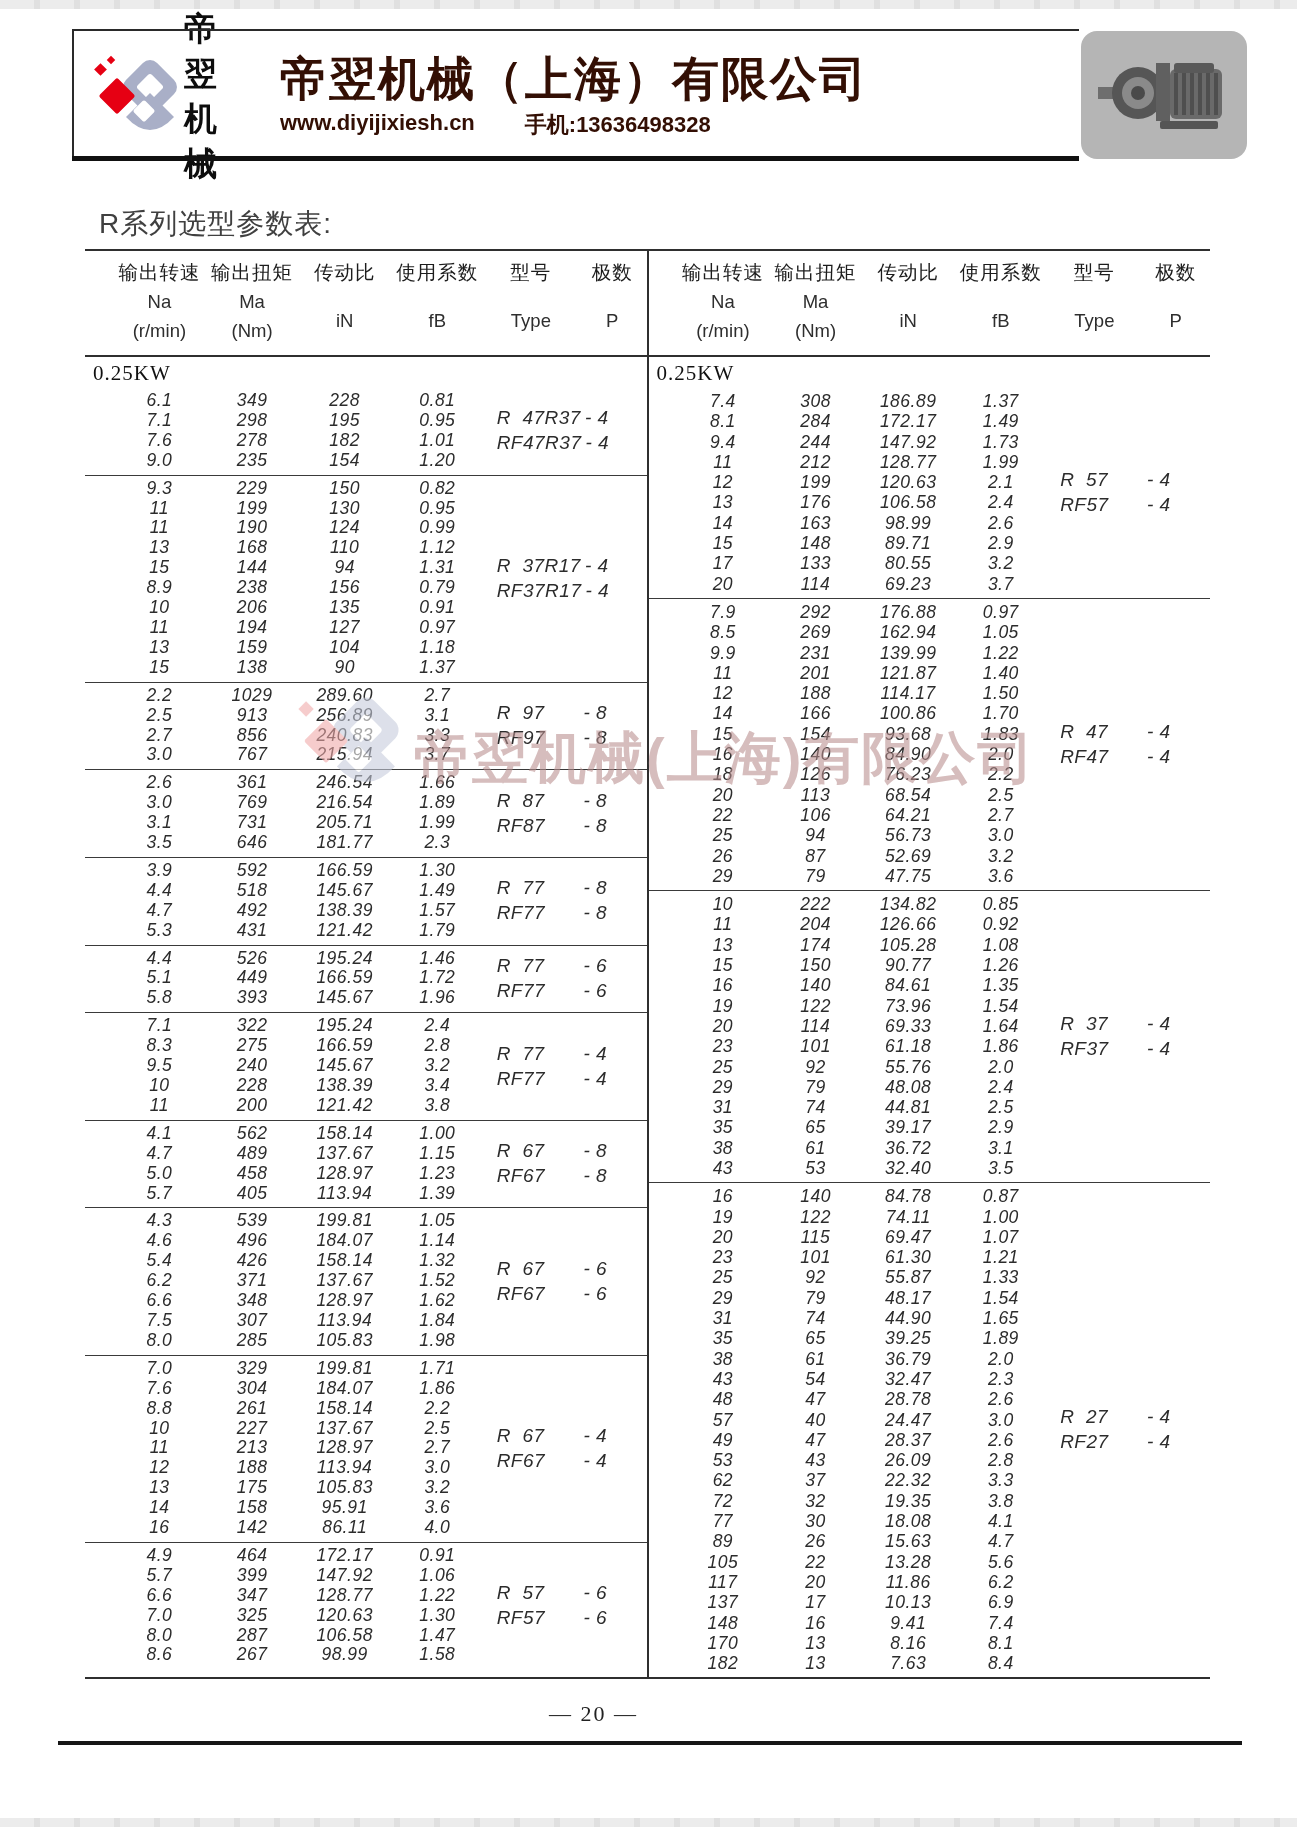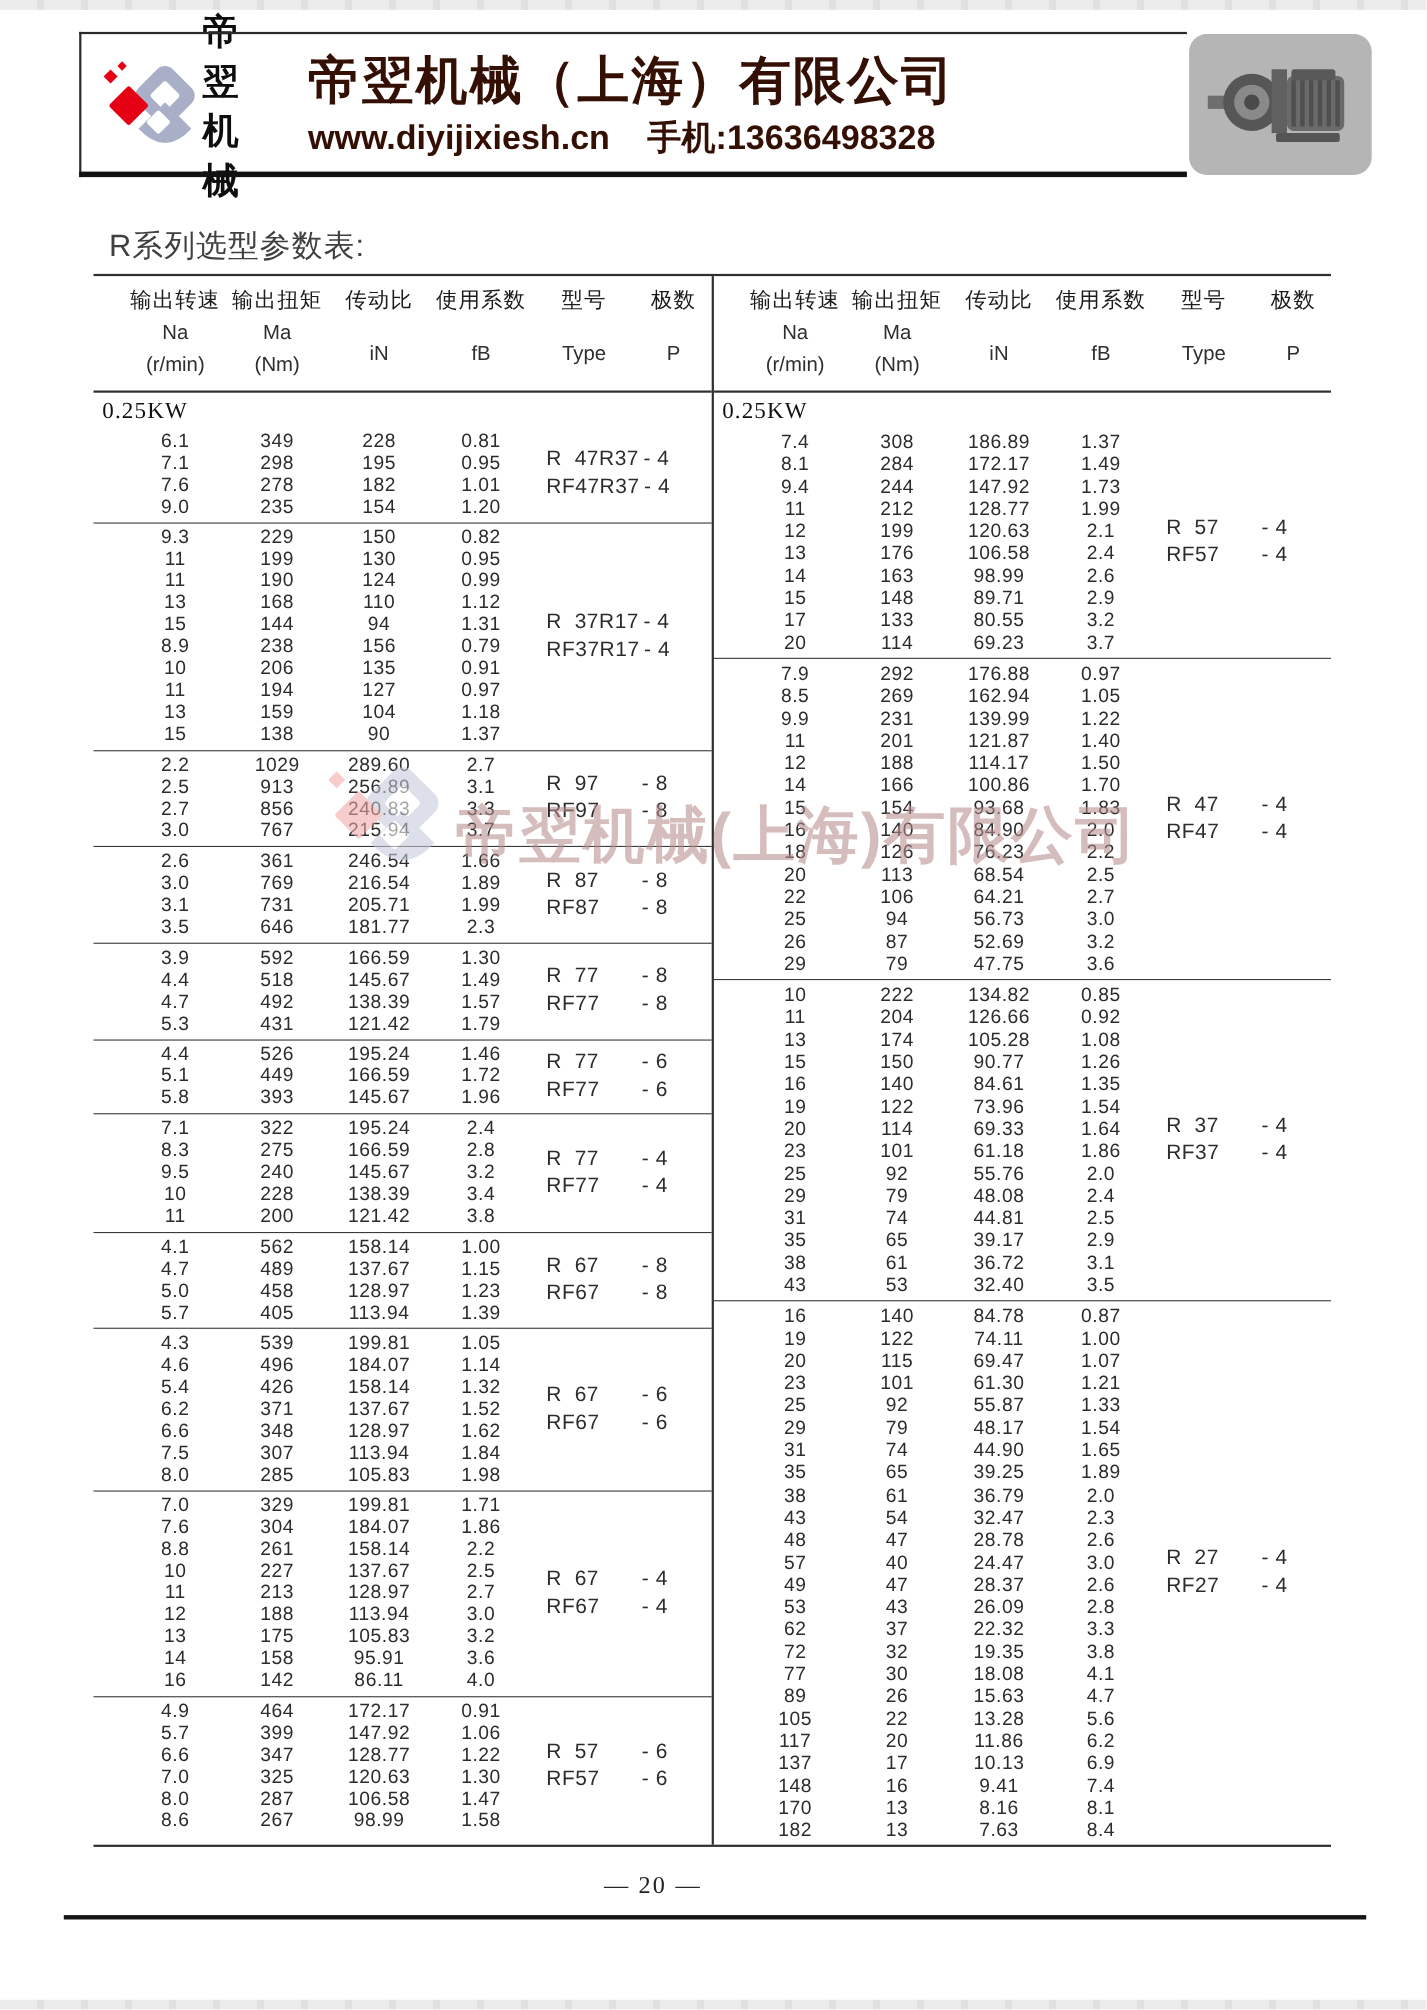--- a/index.html
+++ b/index.html
@@ -13,21 +13,21 @@
   
   .header-box{position:relative;margin:29px 50px 0 72px;height:132px;}
   .hline-top{position:absolute;top:0;left:0;width:calc(100% - 168px);height:2px;background:#2a2a2a;}
   .hline-bottom{position:absolute;bottom:0;left:0;width:calc(100% - 168px);height:5px;background:#111;}
   .hline-left{position:absolute;top:0;left:0;width:2px;height:100%;background:#2a2a2a;}
   .header-inner{display:flex;align-items:center;height:100%;padding-left:16px;}
   .logo{width:158px;display:flex;flex-direction:row;align-items:center;padding-top:6px;}
   .logo-text{font-size:33px;font-weight:900;letter-spacing:1px;color:#0d0d0d;margin-top:-2px;}
   .header-text{flex:1;padding-left:34px;}
   .company{font-size:47px;font-weight:bold;color:#330f04;letter-spacing:2px;line-height:58px;}
-  .contact{font-size:31px;font-weight:bold;color:#330f04;margin-top:2px;display:flex;gap:34px;align-items:center;}
+  .contact{font-size:22px;font-weight:bold;color:#330f04;margin-top:2px;display:flex;gap:50px;}
   .product-thumb{width:166px;height:128px;background:#b5b5b5;border-radius:16px;
                  display:flex;align-items:center;justify-content:center;margin-left:8px;}
 
   
   .titles-row{display:flex;margin:44px 87px 0 85px;height:44px;align-items:flex-end;}
   .tbl-title{width:50%;font-size:28px;color:#404040;letter-spacing:1px;padding-bottom:6px;}
   .tbl-title.t-left{padding-left:14px;}
   .tbl-title.t-right{padding-left:10px;}
 
   
@@ -43,21 +43,21 @@
   .ch .cn{font-size:19.5px;color:#1c1c1c;padding-top:8px;letter-spacing:1px;}
   .ch .sym{font-size:18.5px;margin-top:5px;}
   .ch .unit{font-size:18.5px;margin-top:auto;padding-bottom:13px;}
   .ch .mid{flex:1;display:flex;align-items:center;justify-content:center;font-size:18.5px;}
   .th-model{width:58%;}
   .th-poles{width:42%;}
 
   .tbody{}
   .power{font-family:"Liberation Serif",serif;font-size:21px;letter-spacing:1px;
          padding:4px 0 2px 8px;color:#111;}
-  .group{display:flex;border-bottom:1.5px solid #3a3a3a;padding:3px 0 4px 0;}
+  .group{display:flex;border-bottom:1.5px solid #3a3a3a;padding:3px 0 4px 0;font-style:italic;}
   .group:last-child{border-bottom:none;}
   .nums{margin-left:5%;width:66%;display:grid;grid-template-columns:repeat(4,1fr);}
   .cell{text-align:center;font-size:17.5px;letter-spacing:.5px;color:#2c2c2c;}
   .t0 .cell{line-height:19.9px;}
   .t1 .cell{line-height:20.3px;}
   .types{flex:1;display:flex;flex-direction:column;justify-content:center;gap:3px;padding-right:6px;}
   .type-line{display:flex;font-size:19px;color:#2c2c2c;padding-left:13px;letter-spacing:.5px;}
   .tname{flex:1.45;text-align:left;white-space:pre;}
   .tp{flex:1;text-align:left;padding-left:4px;white-space:pre;}
 

